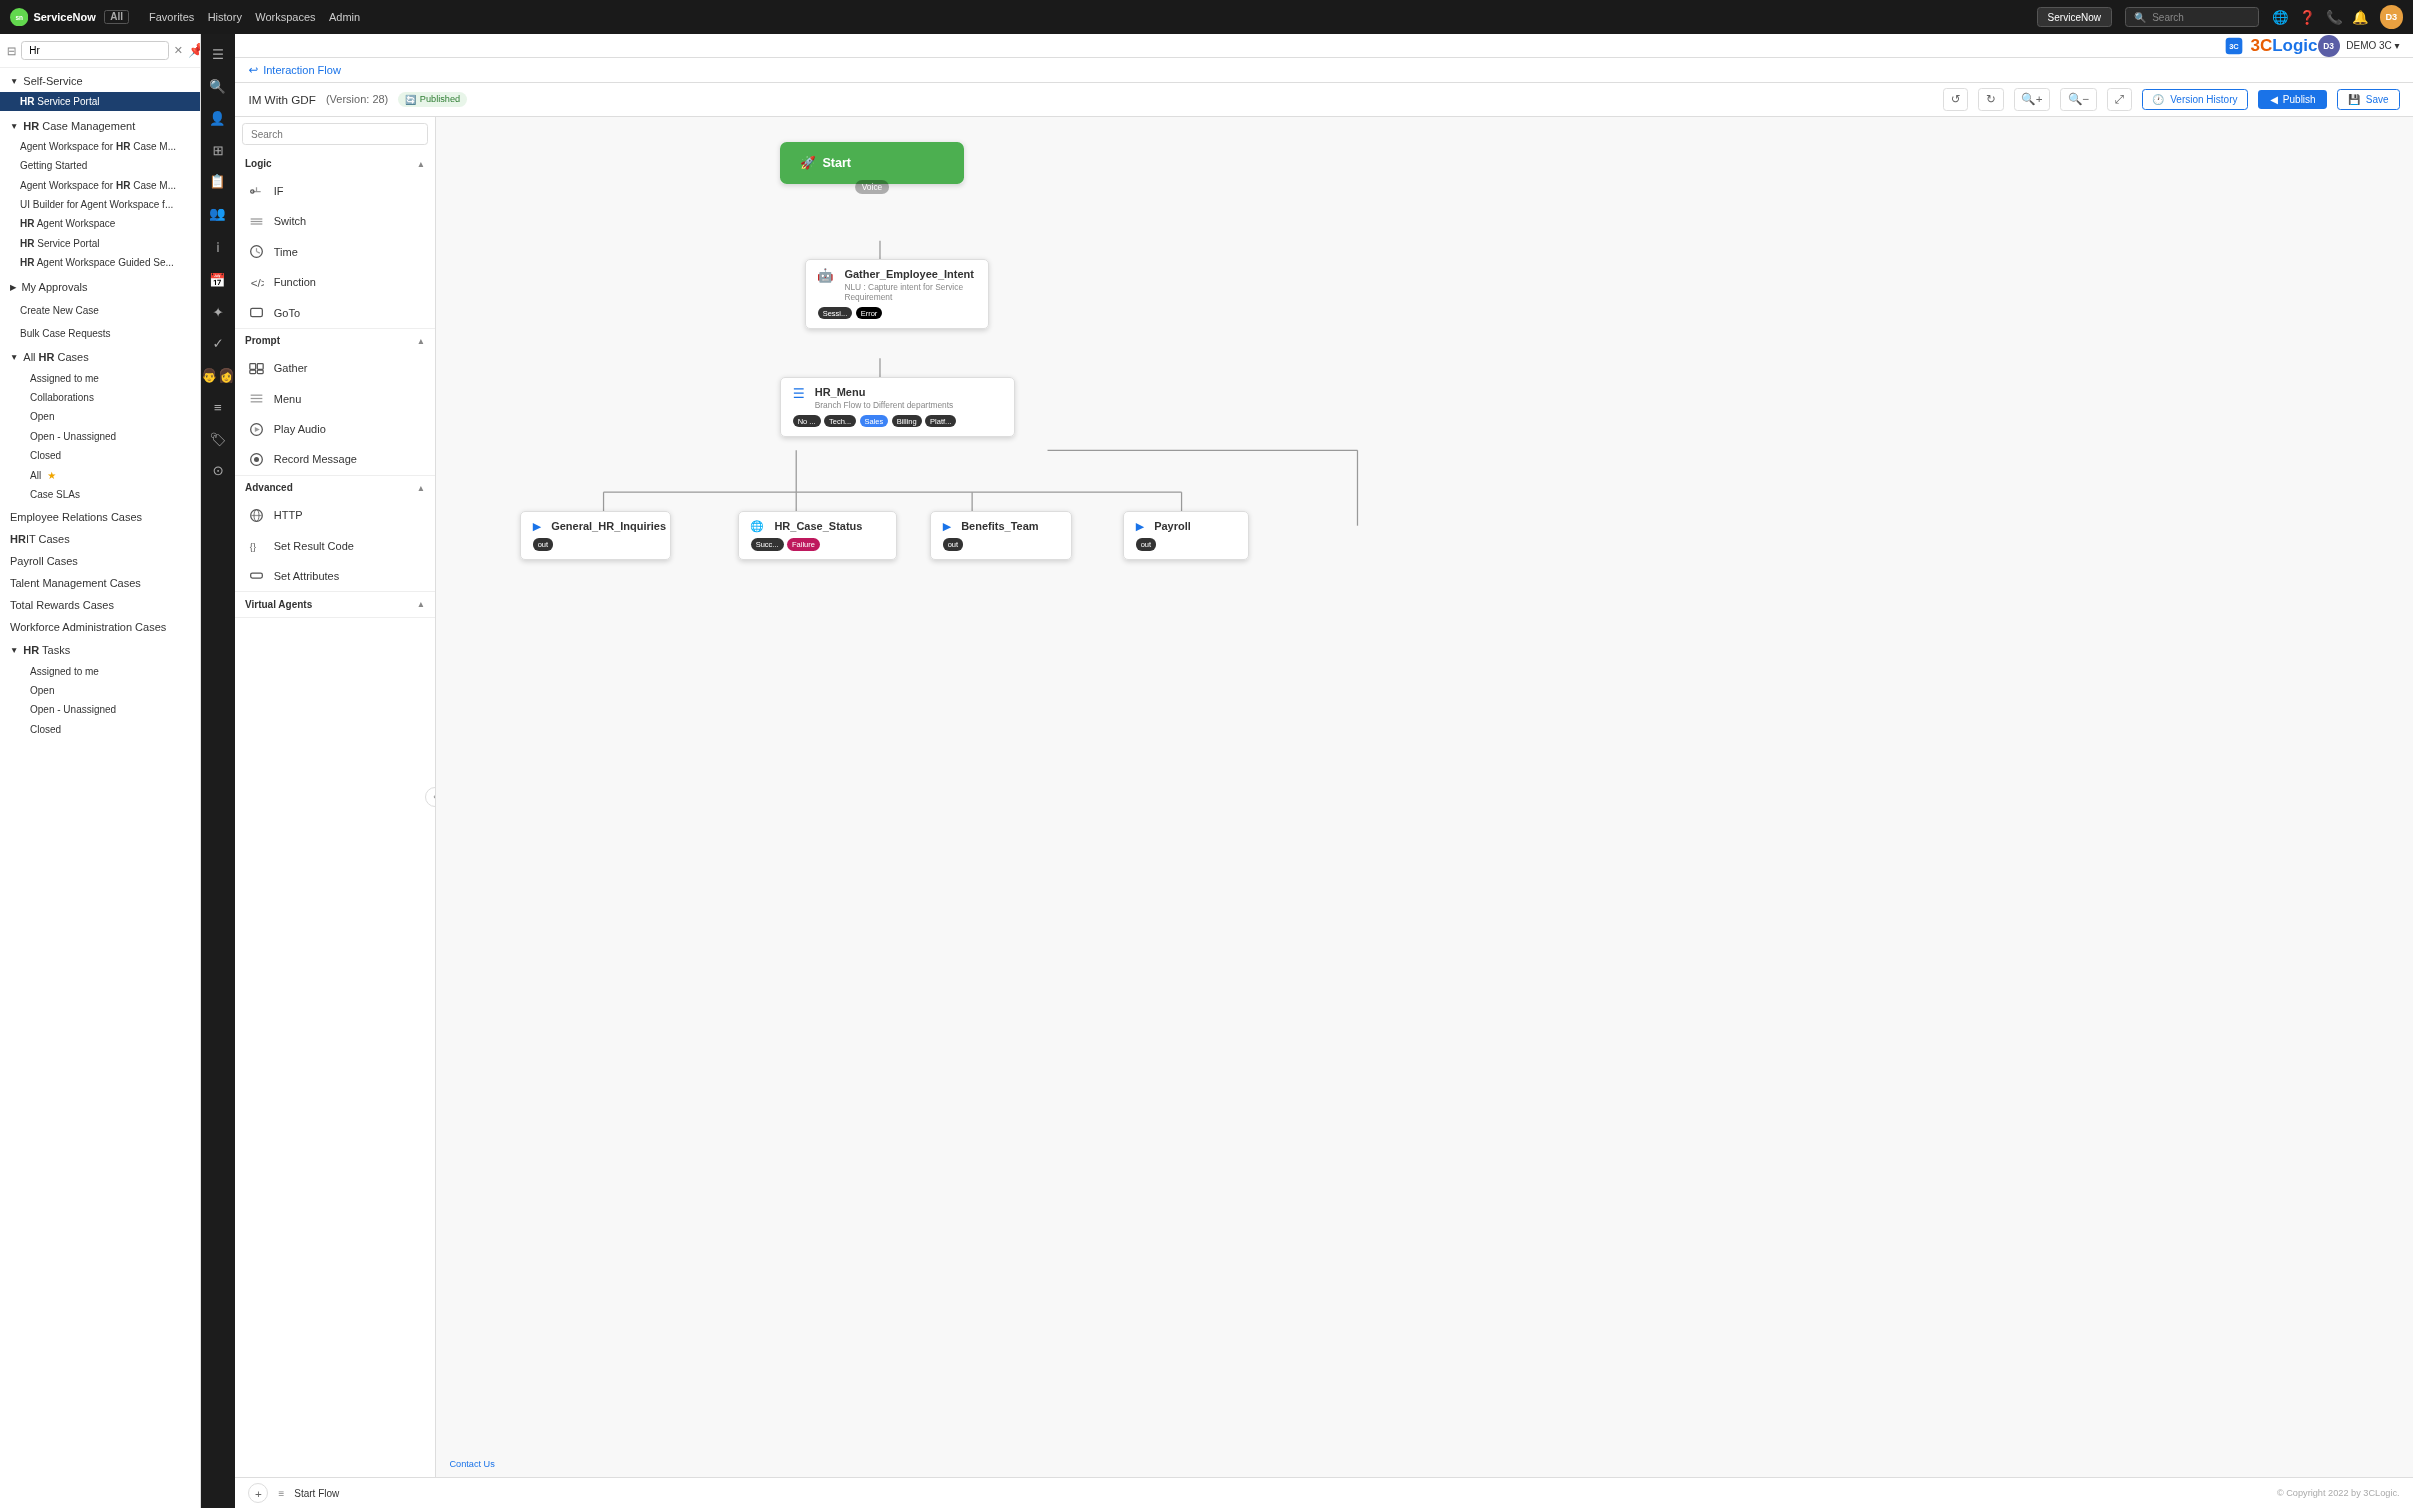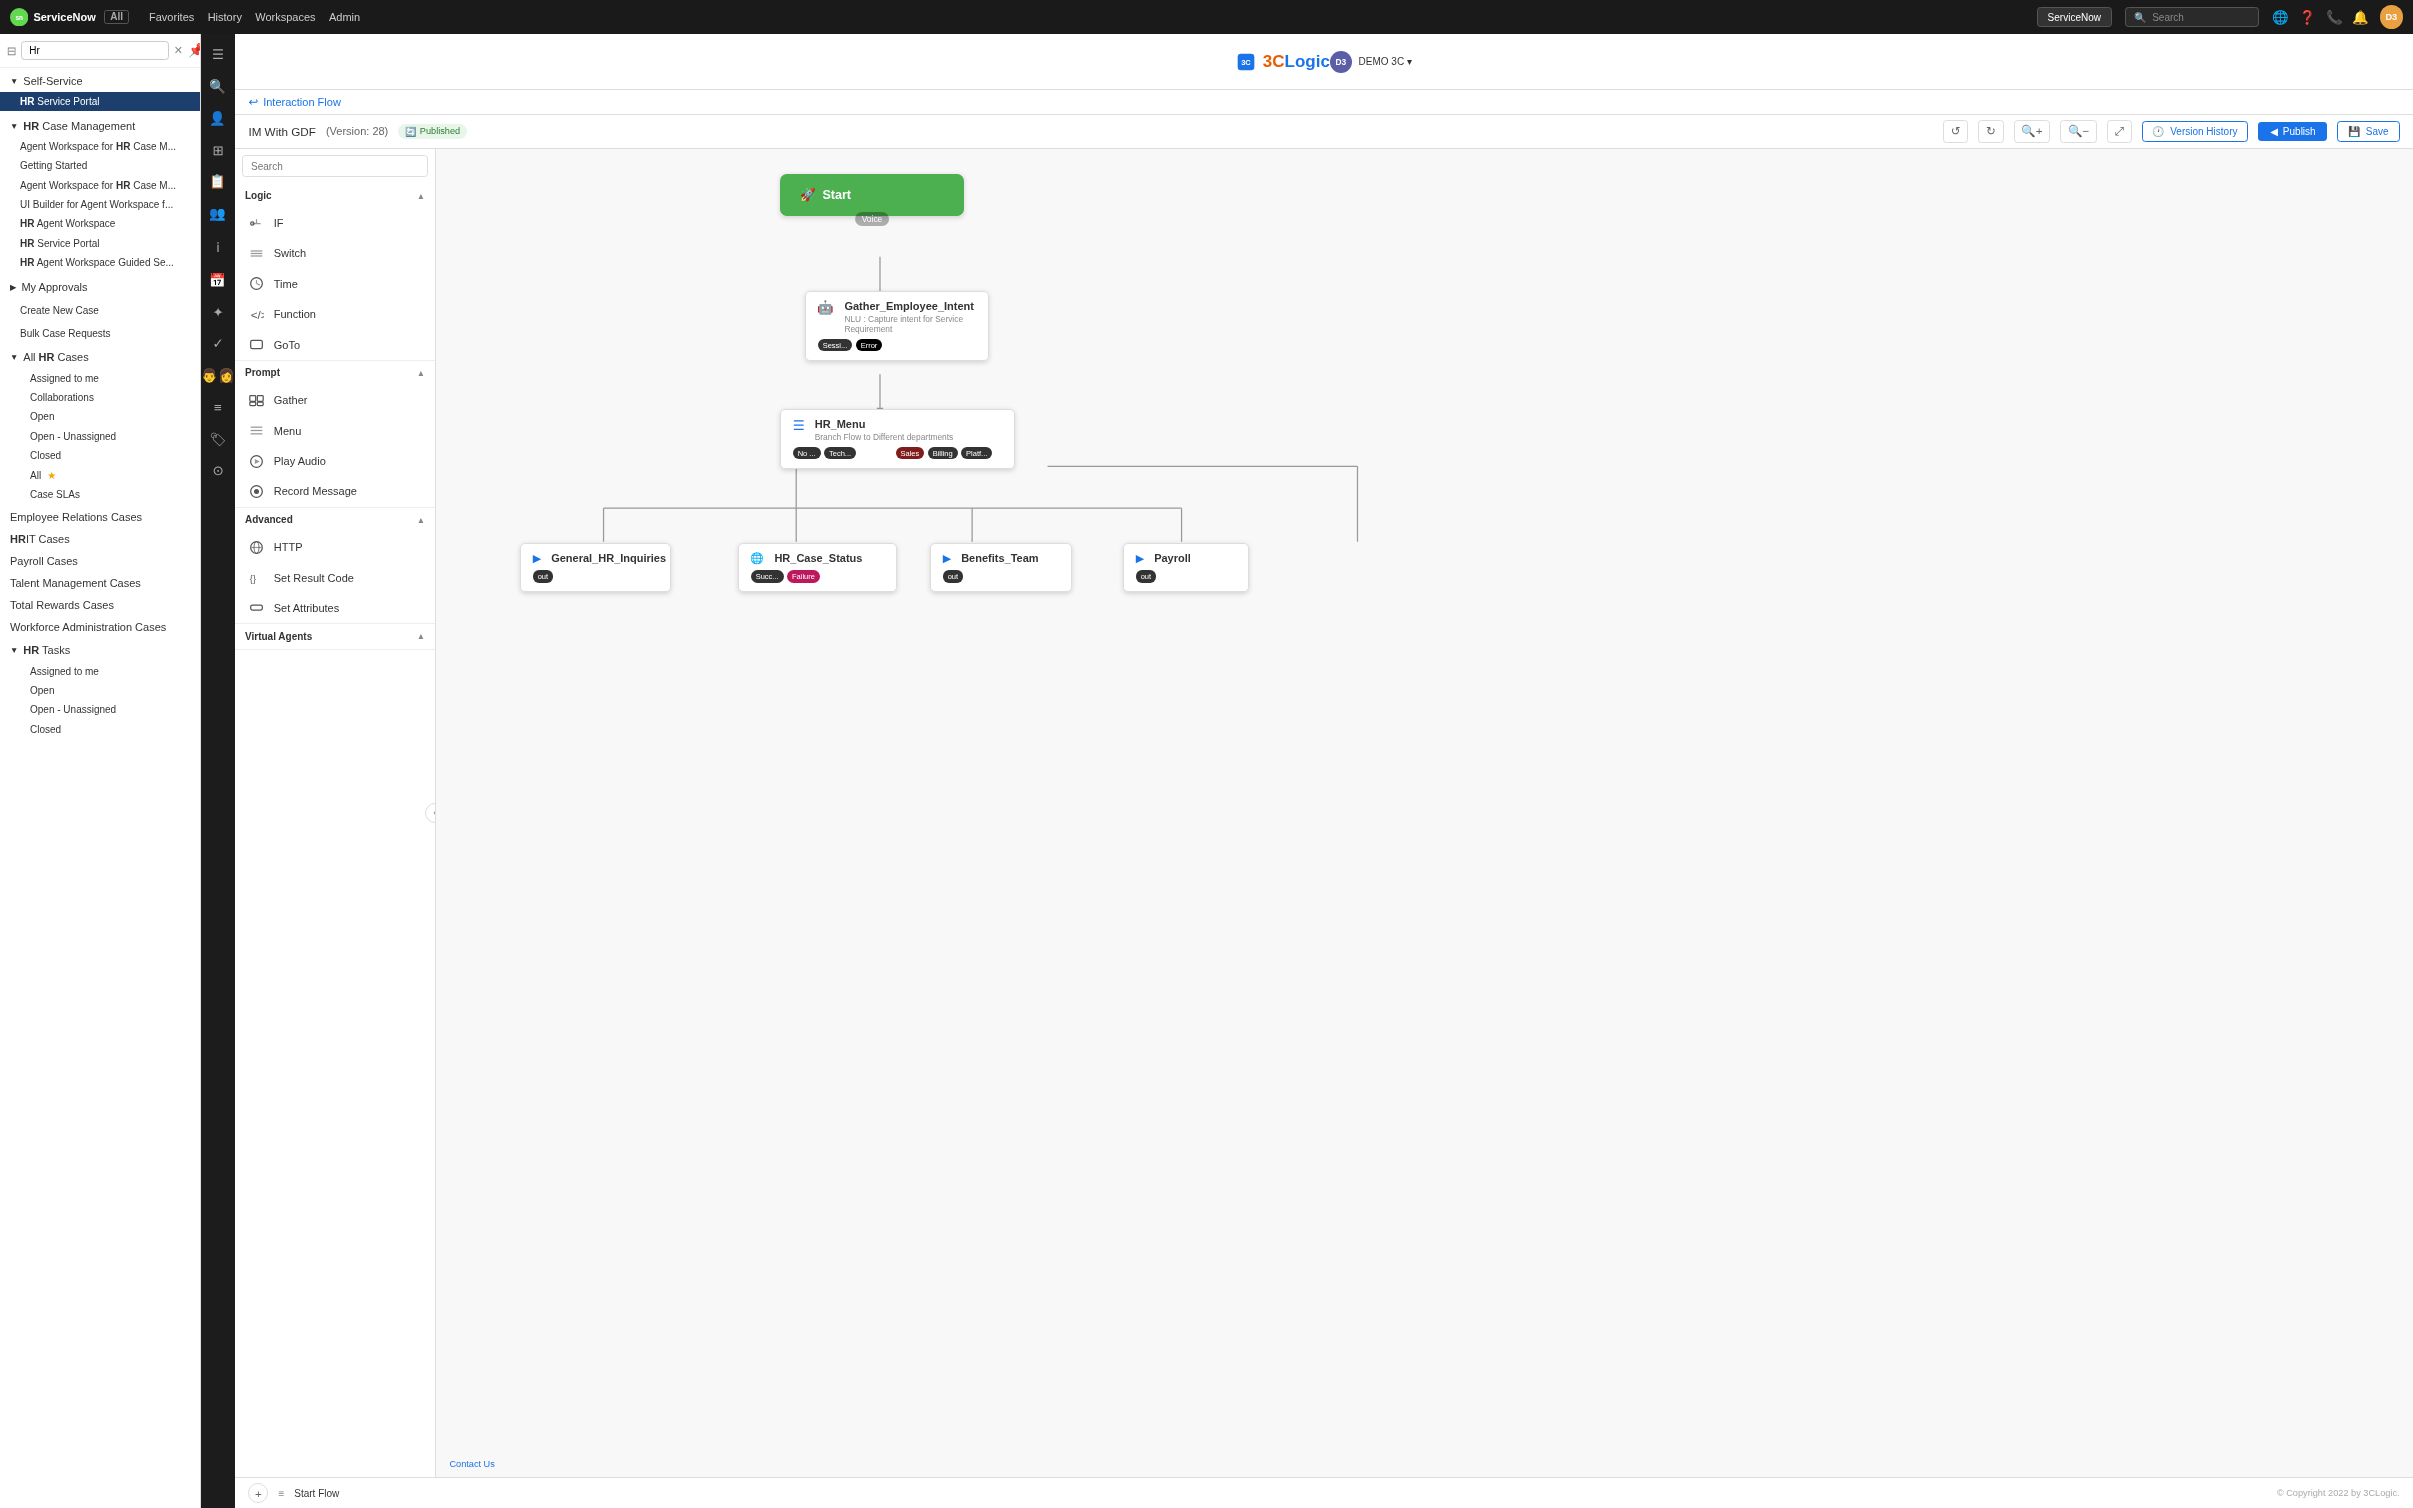--- a/index.html
+++ b/index.html
@@ -37,21 +37,21 @@
     .hr-bold { font-weight: 600; }
 
     
     .icon-sidebar { width: 34px; background: #1c1c1c; display: flex; flex-direction: column; align-items: center; padding: 6.7px 0; gap: 3.4px; flex-shrink: 0; }
     .icon-sidebar-btn { color: #aaa; font-size: 13.4px; padding: 6.7px; cursor: pointer; border-radius: 3.4px; width: 30px; display: flex; align-items: center; justify-content: center; }
 
     
     .right-panel { flex: 1; display: flex; flex-direction: column; overflow: hidden; background: #f5f5f5; }
 
     
-    .tclogic-header { background: #fff; border-bottom: 0.8px solid #ddd; padding: 6.7px 13.4px; display: flex; align-items: center; justify-content: center; flex-shrink: 0; height: 56px; }
+    .tclogic-header { background: #fff; border-bottom: 0.8px solid #ddd; padding: 6.7px 13.4px; display: flex; align-items: center; justify-content: flex-end; flex-shrink: 0; height: 24px; }
     .tclogic-logo { display: flex; align-items: center; gap: 6.7px; }
     .tclogic-logo-text { font-size: 17px; font-weight: 700; color: #333; }
     .three-c { color: #e85d04; }
     .logic-text { color: #1a73e8; }
     .tclogic-user { display: flex; align-items: center; gap: 6.7px; }
     .user-badge { background: #5b5ea6; color: #fff; width: 22px; height: 22px; border-radius: 50%; display: flex; align-items: center; justify-content: center; font-size: 8.4px; font-weight: 700; }
     .user-name { font-size: 10px; color: #333; }
 
     
     .breadcrumb-bar { background: #fff; border-bottom: 0.8px solid #ddd; padding: 5px 13.4px; display: flex; align-items: center; gap: 5px; flex-shrink: 0; }
@@ -98,21 +98,21 @@
     .node-action { background: #fff; border: 0.8px solid #ddd; border-radius: 5px; padding: 8.4px 11.7px; min-width: 117px; }
     .node-title { font-size: 11px; font-weight: 600; color: #333; }
     .node-subtitle { font-size: 8.4px; color: #888; margin-top: 1.7px; }
     .node-icon { font-size: 13.4px; color: #1a73e8; display: inline-block; margin-right: 5px; }
     .node-badges { display: flex; gap: 3.4px; margin-top: 5px; flex-wrap: wrap; }
     .badge { font-size: 7.5px; padding: 1.7px 5px; border-radius: 8.4px; background: #333; color: #fff; }
     .badge-error { background: #000000; }
     .badge-sessi { background: #333; }
     .badge-no { background: #333; }
     .badge-tech { background: #333; }
-    .badge-sales { background: #7f1d1d; margin-left: 36px; }
+    .badge-sales { background: #3b82f6; }
     .badge-billing { background: #333; }
     .badge-plat { background: #333; }
     .badge-out { background: #333; border-radius: 6px; }
     .badge-fail { background: #be185d; }
     .node-header-row { display: flex; align-items: flex-start; gap: 5px; }
 
     
     .canvas-svg { position: absolute; top: 0; left: 0; width: 100%; height: 100%; pointer-events: none; }
 
     

